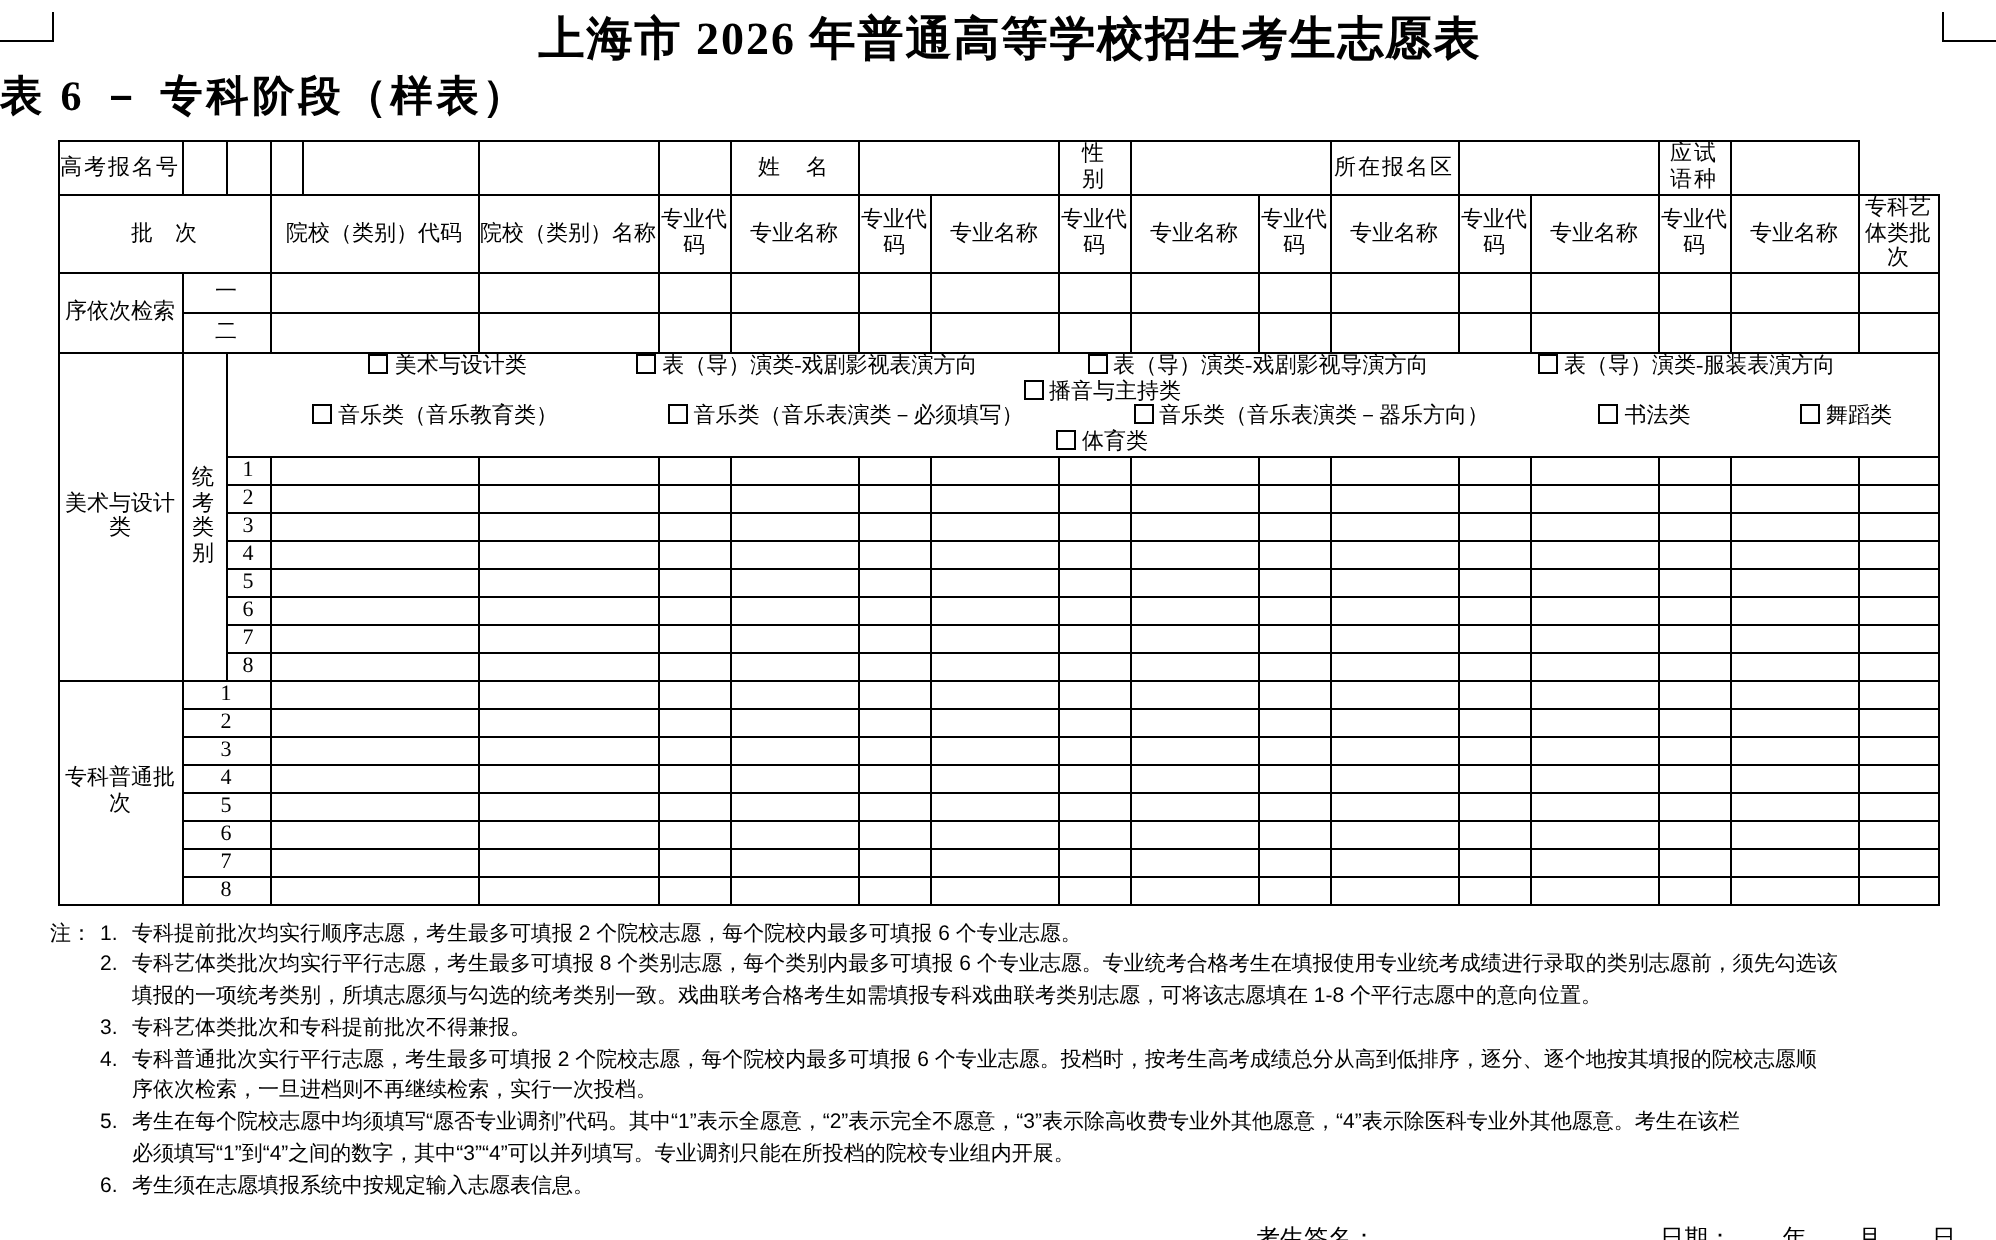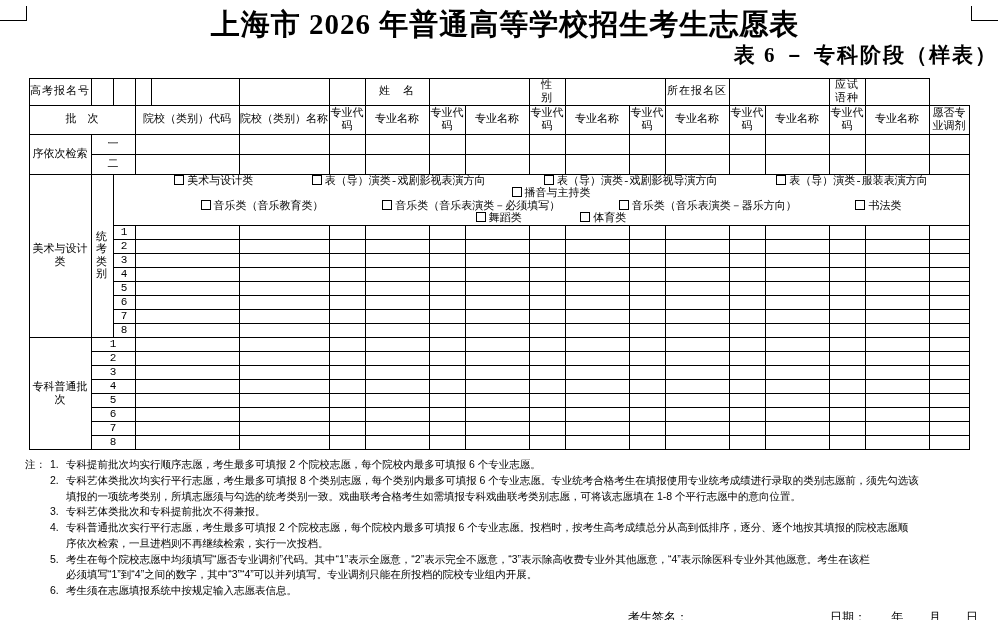--- a/index.html
+++ b/index.html
@@ -11,40 +11,40 @@
     overflow:hidden;
   }
   .page{position:relative;width:998px;height:620px;}
 
   .corner-left{position:absolute;left:0;top:0;width:26px;height:14px;border-right:1px solid #000;border-bottom:1px solid #000;}
   .corner-right{position:absolute;right:0;top:0;width:26px;height:14px;border-left:1px solid #000;border-bottom:1px solid #000;}
 
   .title{
     text-align:center;
     font-weight:bold;
-    font-size:29px;
+    font-size:23px;
     line-height:1.25;
     margin-top:6px;
     letter-spacing:1px;
     padding-left:12px;
   }
   .title2{
-    text-align:right;
+    text-align:left;
     font-weight:bold;
     font-size:21px;
     line-height:1.3;
     letter-spacing:2px;
   }
 
   table.main{
     border-collapse:collapse;
     margin:8px auto 0 auto;
     width:792px;
     table-layout:fixed;
-    font-family:Liberation Mono, monospace;
+    font-family:Liberation Serif, serif;
   }
   table.main td{
     border:1px solid #000;
     font-size:11px;
     text-align:center;
     vertical-align:middle;
     padding:0;
     line-height:1.15;
   }
   .hdr{font-size:12px;font-weight:normal;letter-spacing:1px;}
@@ -151,21 +151,21 @@
       <td class="small">专业代码</td>
       <td>专业名称</td>
       <td class="small">专业代码</td>
       <td>专业名称</td>
       <td class="small">专业代码</td>
       <td>专业名称</td>
       <td class="small">专业代码</td>
       <td>专业名称</td>
       <td class="small">专业代码</td>
       <td>专业名称</td>
-      <td class="tiny">愿否专业调剂</td>
+      <td class="tiny">专科艺体类批次</td>
     </tr>
 
     <tr>
       <td rowspan="2" class="vert">
         <span>序依次检索</span>
       </td>
       <td colspan="2" class="numcell" style="height:19px">一</td>
       <td colspan="2" class="blank"></td>
       <td class="blank"></td>
       <td class="blank"></td>

